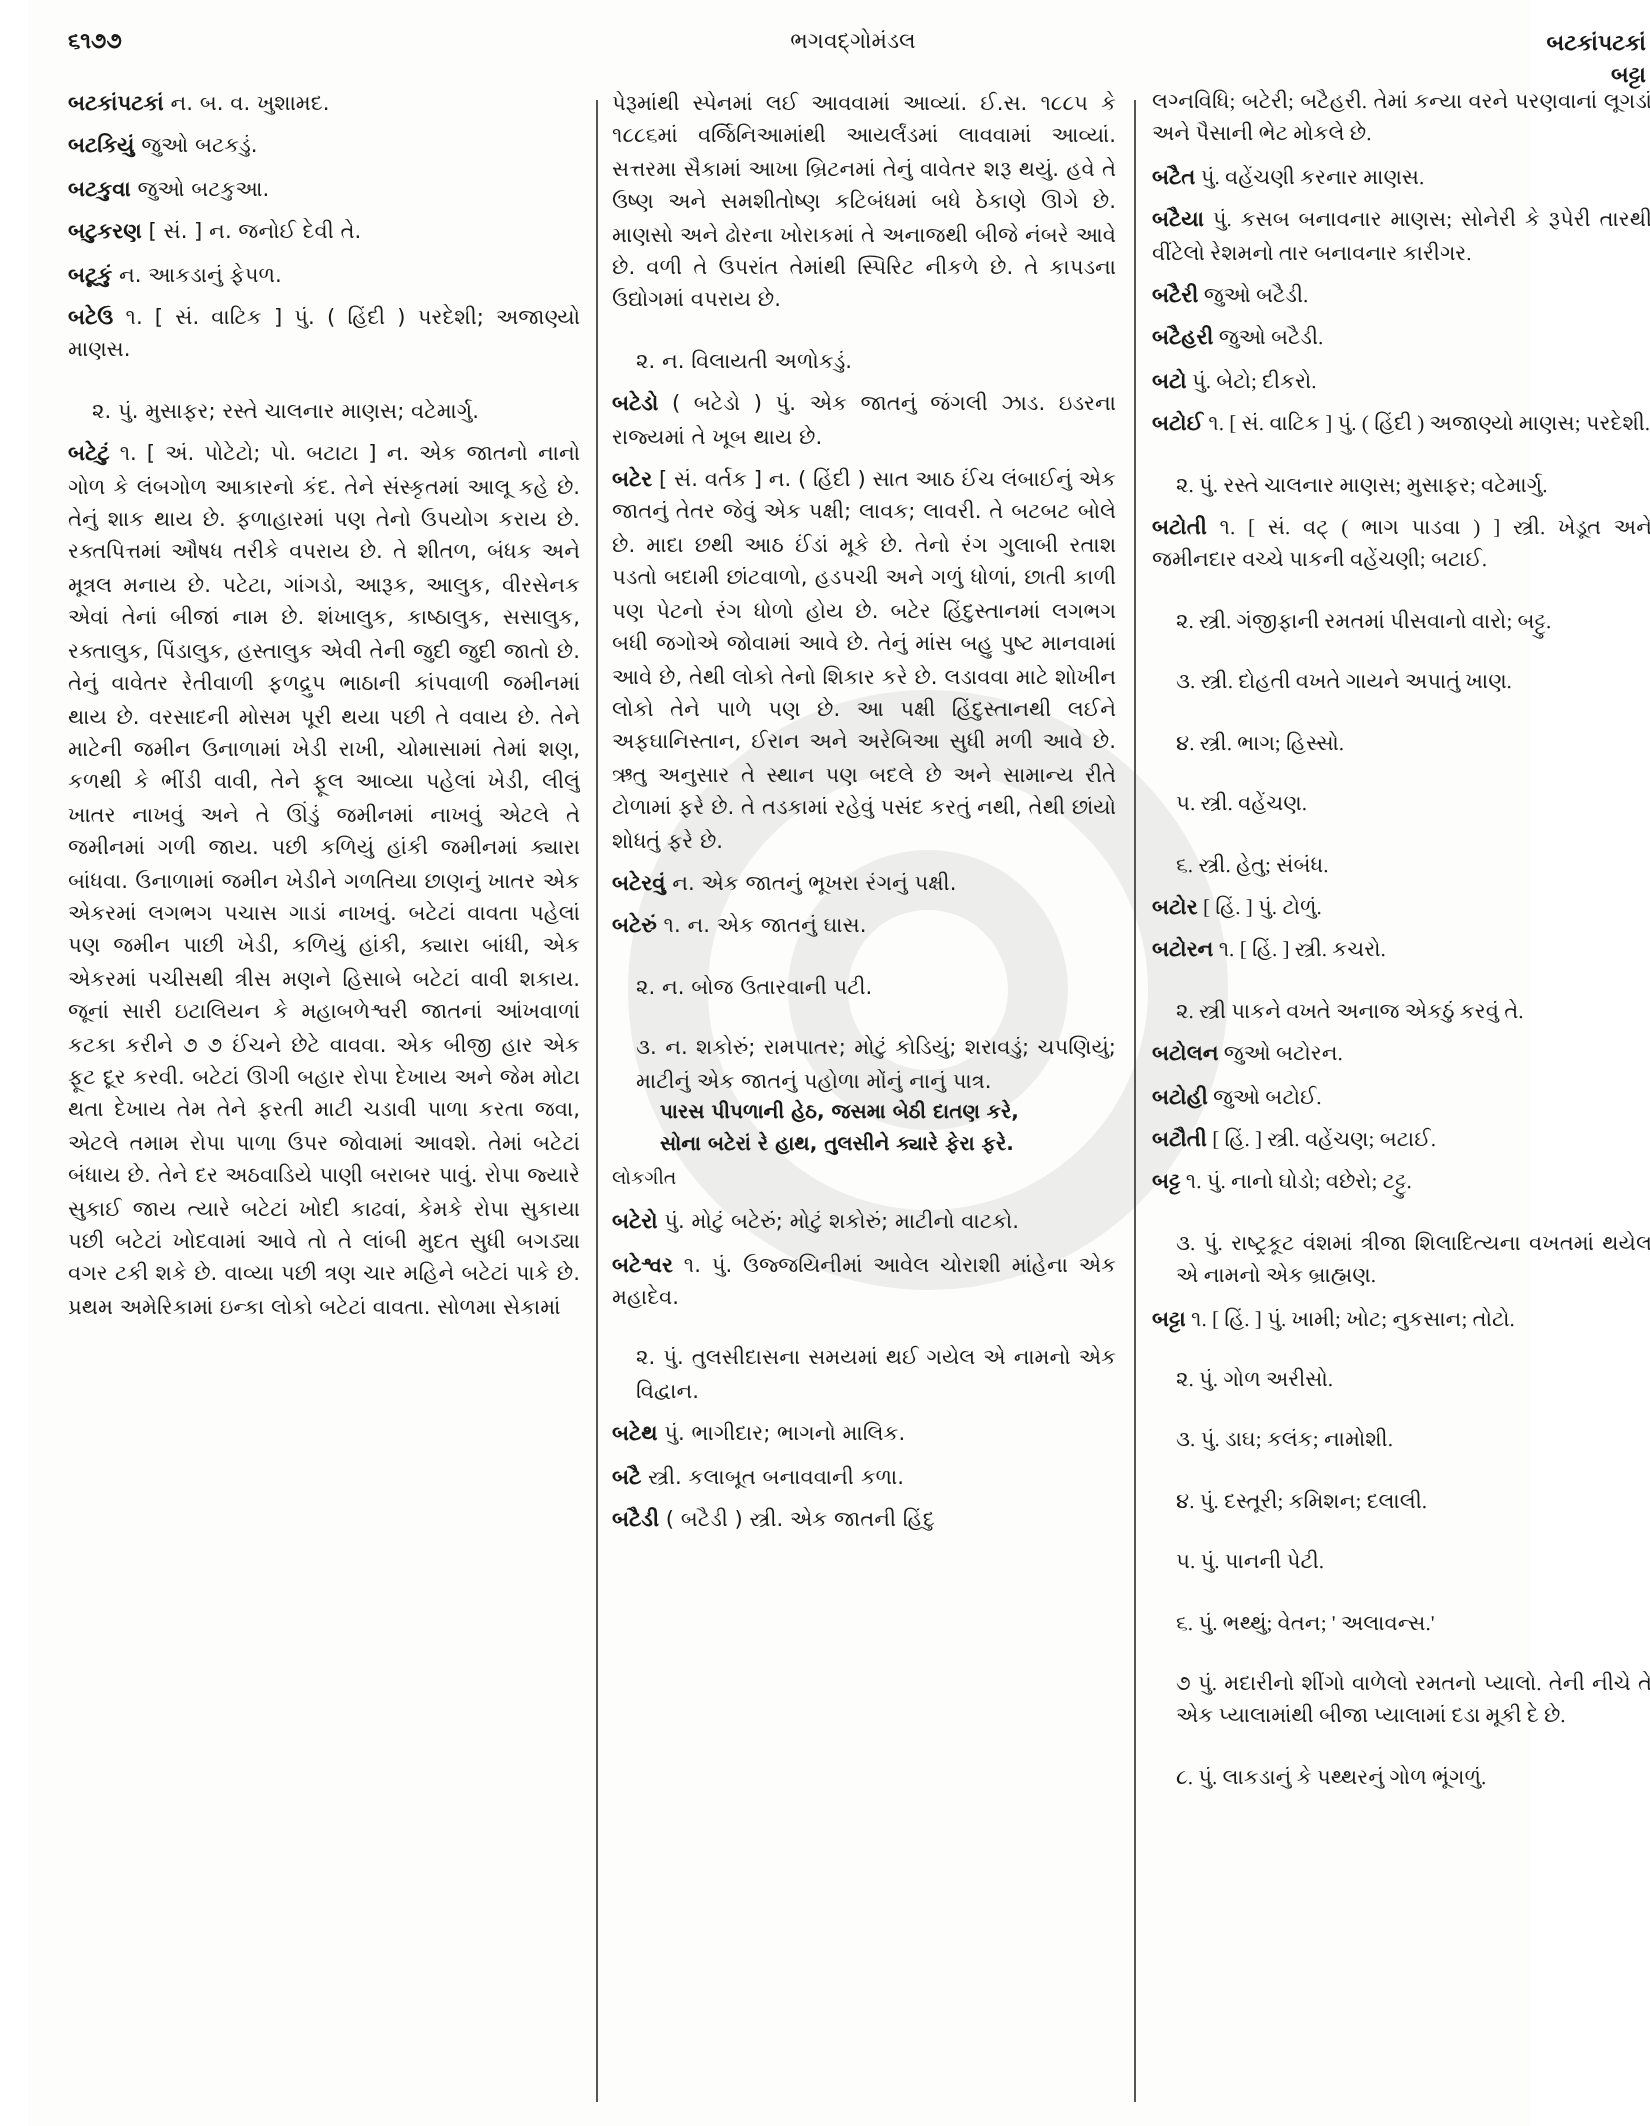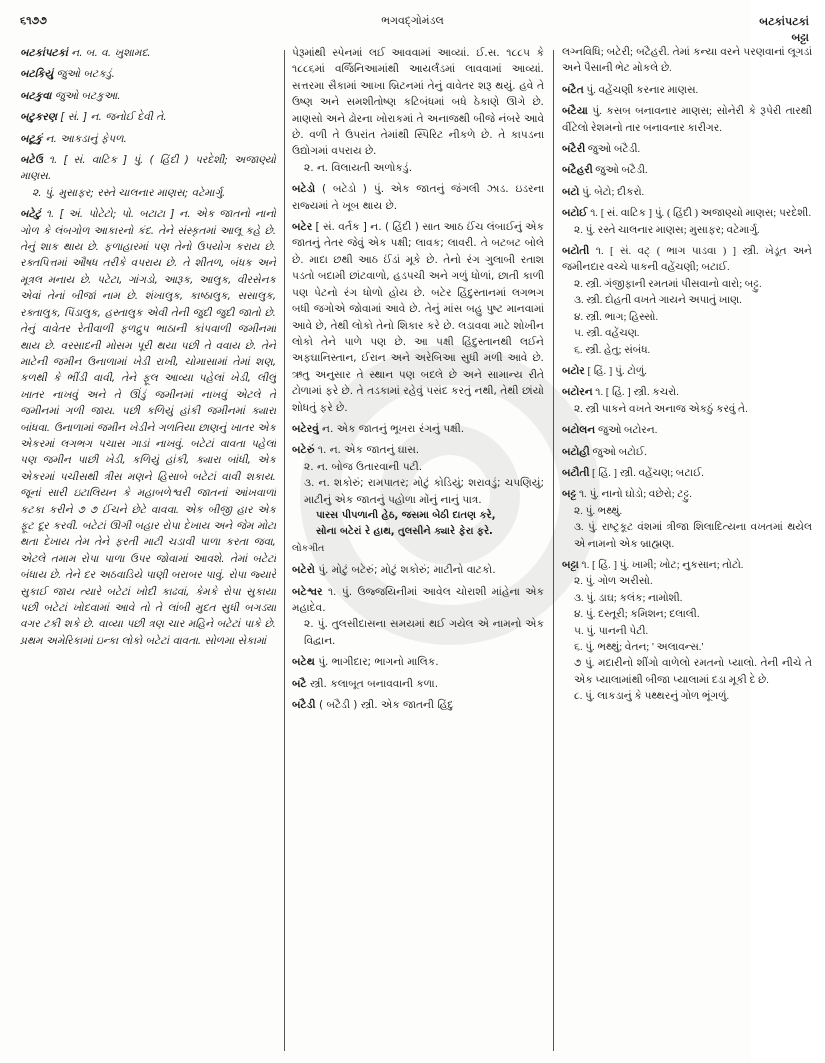--- a/index.html
+++ b/index.html
@@ -1,32 +1,32 @@
 <!DOCTYPE html>
 <html><head>
 <meta charset="utf-8">
 <style>
   html, body { margin:0; padding:0; background:#ffffff; }
   body { width:825px; height:1063px; overflow:hidden; position:relative;
          font-family:"DejaVu Sans", sans-serif; color:#1a1a1a; }
-  .page { position:absolute; left:0; top:0; width:751px; height:1063px; background:#fdfdfc; }
+  .page { position:absolute; left:14px; top:0; width:751px; height:1063px; background:#fdfdfc; }
   .watermark { position:absolute; left:300px; top:330px; width:300px; height:330px; pointer-events:none; opacity:0.06; }
   .header { position:absolute; top:8px; left:0; width:825px; height:40px; font-size:11px; }
   .hdr-page { position:absolute; left:20px; top:6px; font-weight:bold; }
   .hdr-title { position:absolute; left:0; width:825px; top:6px; text-align:center; }
   .hdr-guide { position:absolute; right:16px; top:6px; text-align:right; font-weight:bold; line-height:16px; }
   .col { position:absolute; top:44px; bottom:0; font-size:10.6px; line-height:16.4px; overflow:hidden; }
-  .col1 { left:20px; width:256px;font-style:italic; }
+  .col1 { left:20px; width:256px; }
   .col2 { left:292px; width:252px; }
   .col3 { left:562px; width:250px;font-family:Liberation Serif, serif; }
   .divider { position:absolute; top:50px; bottom:12px; width:1px; background:#555; }
   .div1 { left:284px; } .div2 { left:553px; }
   .entry { margin-bottom:5px; text-align:justify; }
   .hw { font-weight:bold; }
-  .sub { display:block; padding-left:12px; margin-top:0; text-align:justify; }
+  .sub { display:block; padding-left:12px; margin-top:14px; text-align:justify; }
   .verse { display:block; padding-left:24px; font-size:10px;font-weight:bold; }
   .cite { display:block; text-align:left; font-size:9.5px; }
 </style>
 </head>
 <body>
 
 <div class="page">
 
   <svg class="watermark" viewBox="0 0 300 330">
     <circle cx="150" cy="165" r="130" fill="none" stroke="#000" stroke-width="40"></circle>
@@ -73,16 +73,16 @@
       <div class="entry"><span class="hw">બટૈરી</span><span> જુઓ બટૈડી.</span></div>
       <div class="entry"><span class="hw">બટૈહરી</span><span> જુઓ બટૈડી.</span></div>
       <div class="entry"><span class="hw">બટો</span><span> પું. બેટો; દીકરો.</span></div>
       <div class="entry"><span class="hw">બટોઈ</span><span> ૧. [ સં. વાટિક ] પું. ( હિંદી ) અજાણ્યો માણસ; પરદેશી.</span><span class="sub">૨. પું. રસ્તે ચાલનાર માણસ; મુસાફર; વટેમાર્ગુ.</span></div>
       <div class="entry"><span class="hw">બટોતી</span><span> ૧. [ સં. વટ્ ( ભાગ પાડવા ) ] સ્ત્રી. ખેડૂત અને જમીનદાર વચ્ચે પાકની વહેંચણી; બટાઈ.</span><span class="sub">૨. સ્ત્રી. ગંજીફાની રમતમાં પીસવાનો વારો; બટ્ટુ.</span><span class="sub">૩. સ્ત્રી. દોહતી વખતે ગાયને અપાતું ખાણ.</span><span class="sub">૪. સ્ત્રી. ભાગ; હિસ્સો.</span><span class="sub">૫. સ્ત્રી. વહેંચણ.</span><span class="sub">૬. સ્ત્રી. હેતુ; સંબંધ.</span></div>
       <div class="entry"><span class="hw">બટોર</span><span> [ હિં. ] પું. ટોળું.</span></div>
       <div class="entry"><span class="hw">બટોરન</span><span> ૧. [ હિં. ] સ્ત્રી. કચરો.</span><span class="sub">૨. સ્ત્રી પાકને વખતે અનાજ એકઠું કરવું તે.</span></div>
       <div class="entry"><span class="hw">બટોલન</span><span> જુઓ બટોરન.</span></div>
       <div class="entry"><span class="hw">બટોહી</span><span> જુઓ બટોઈ.</span></div>
       <div class="entry"><span class="hw">બટૌતી</span><span> [ હિં. ] સ્ત્રી. વહેંચણ; બટાઈ.</span></div>
-      <div class="entry"><span class="hw">બટ્ટ</span><span> ૧. પું. નાનો ઘોડો; વછેરો; ટટ્ટુ.</span><span class="sub">૨. પું. ભથ્થું.</span><span class="sub">૩. પું. રાષ્ટ્રકૂટ વંશમાં ત્રીજા શિલાદિત્યના વખતમાં થયેલ એ નામનો એક બ્રાહ્મણ.</span></div>
+      <div class="entry"><span class="hw">બટ્ટ</span><span> ૧. પું. નાનો ઘોડો; વછેરો; ટટ્ટુ.</span><span class="sub">૩. પું. રાષ્ટ્રકૂટ વંશમાં ત્રીજા શિલાદિત્યના વખતમાં થયેલ એ નામનો એક બ્રાહ્મણ.</span></div>
       <div class="entry"><span class="hw">બટ્ટા</span><span> ૧. [ હિં. ] પું. ખામી; ખોટ; નુકસાન; તોટો.</span><span class="sub">૨. પું. ગોળ અરીસો.</span><span class="sub">૩. પું. ડાઘ; કલંક; નામોશી.</span><span class="sub">૪. પું. દસ્તૂરી; કમિશન; દલાલી.</span><span class="sub">૫. પું. પાનની પેટી.</span><span class="sub">૬. પું. ભથ્થું; વેતન; ' અલાવન્સ.'</span><span class="sub">૭ પું. મદારીનો શીંગો વાળેલો રમતનો પ્યાલો. તેની નીચે તે એક પ્યાલામાંથી બીજા પ્યાલામાં દડા મૂકી દે છે.</span><span class="sub">૮. પું. લાકડાનું કે પથ્થરનું ગોળ ભૂંગળું.</span></div>
     </div>
 </div>
 
 </body></html>

